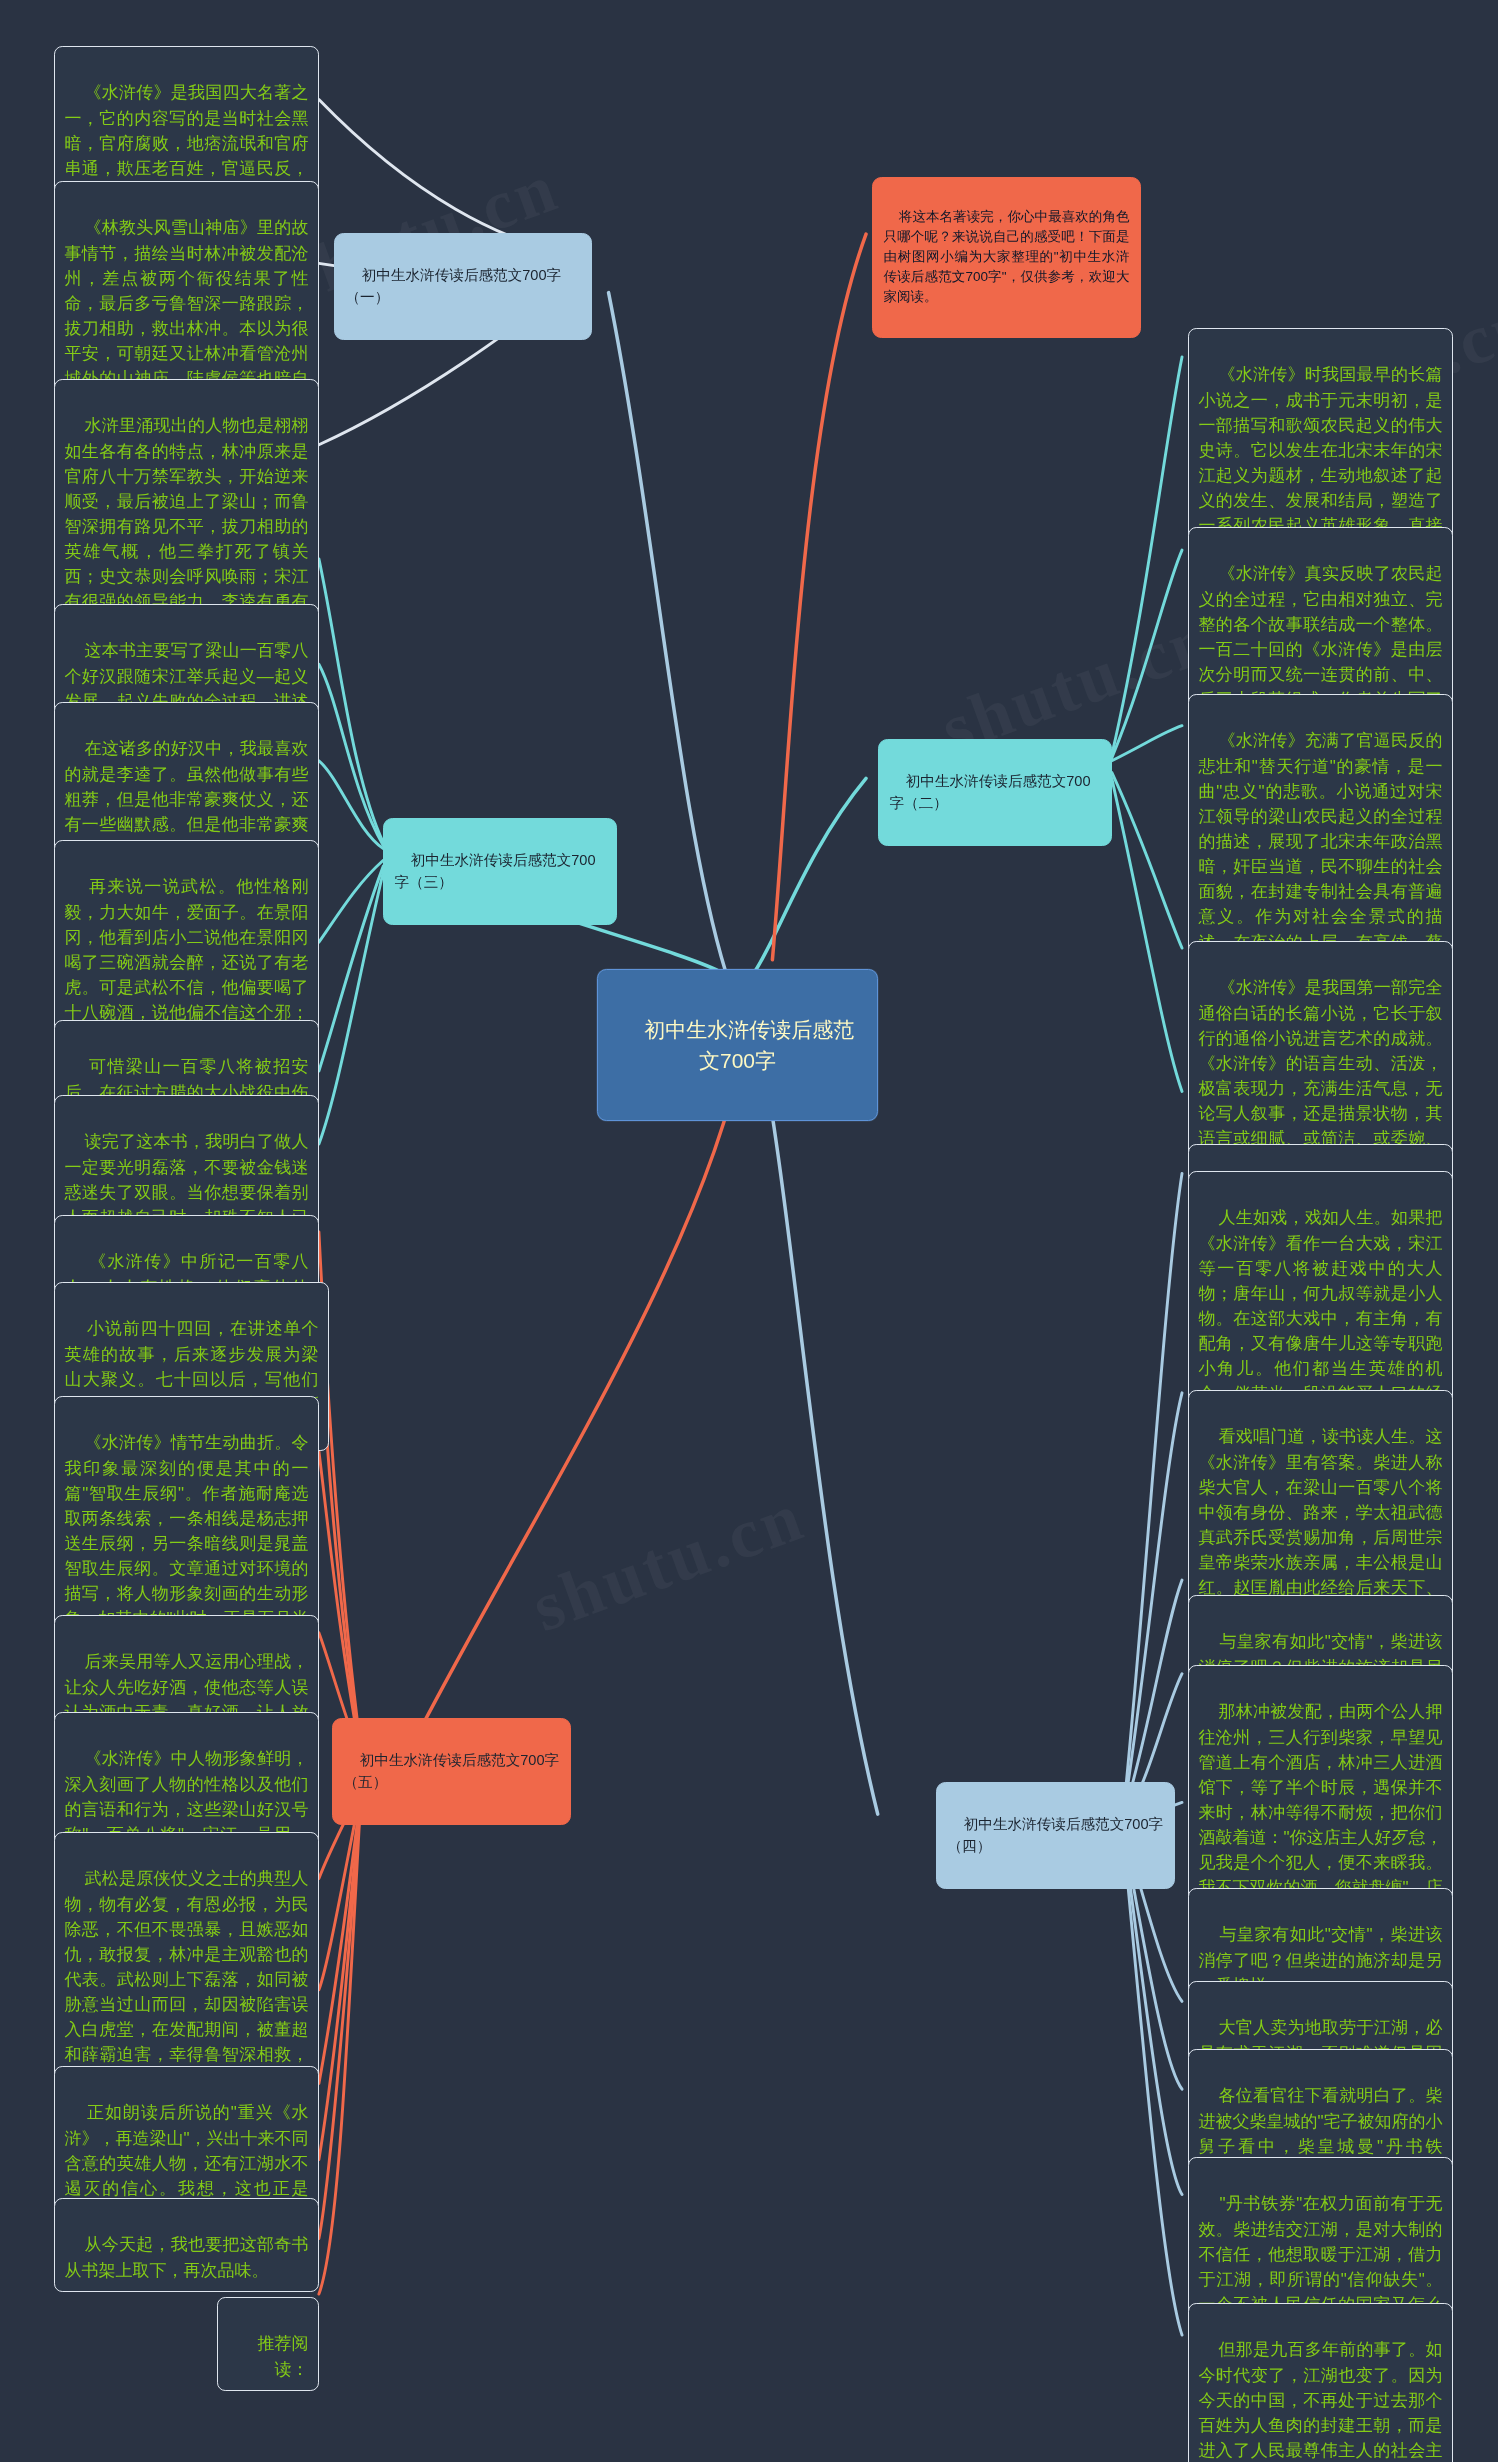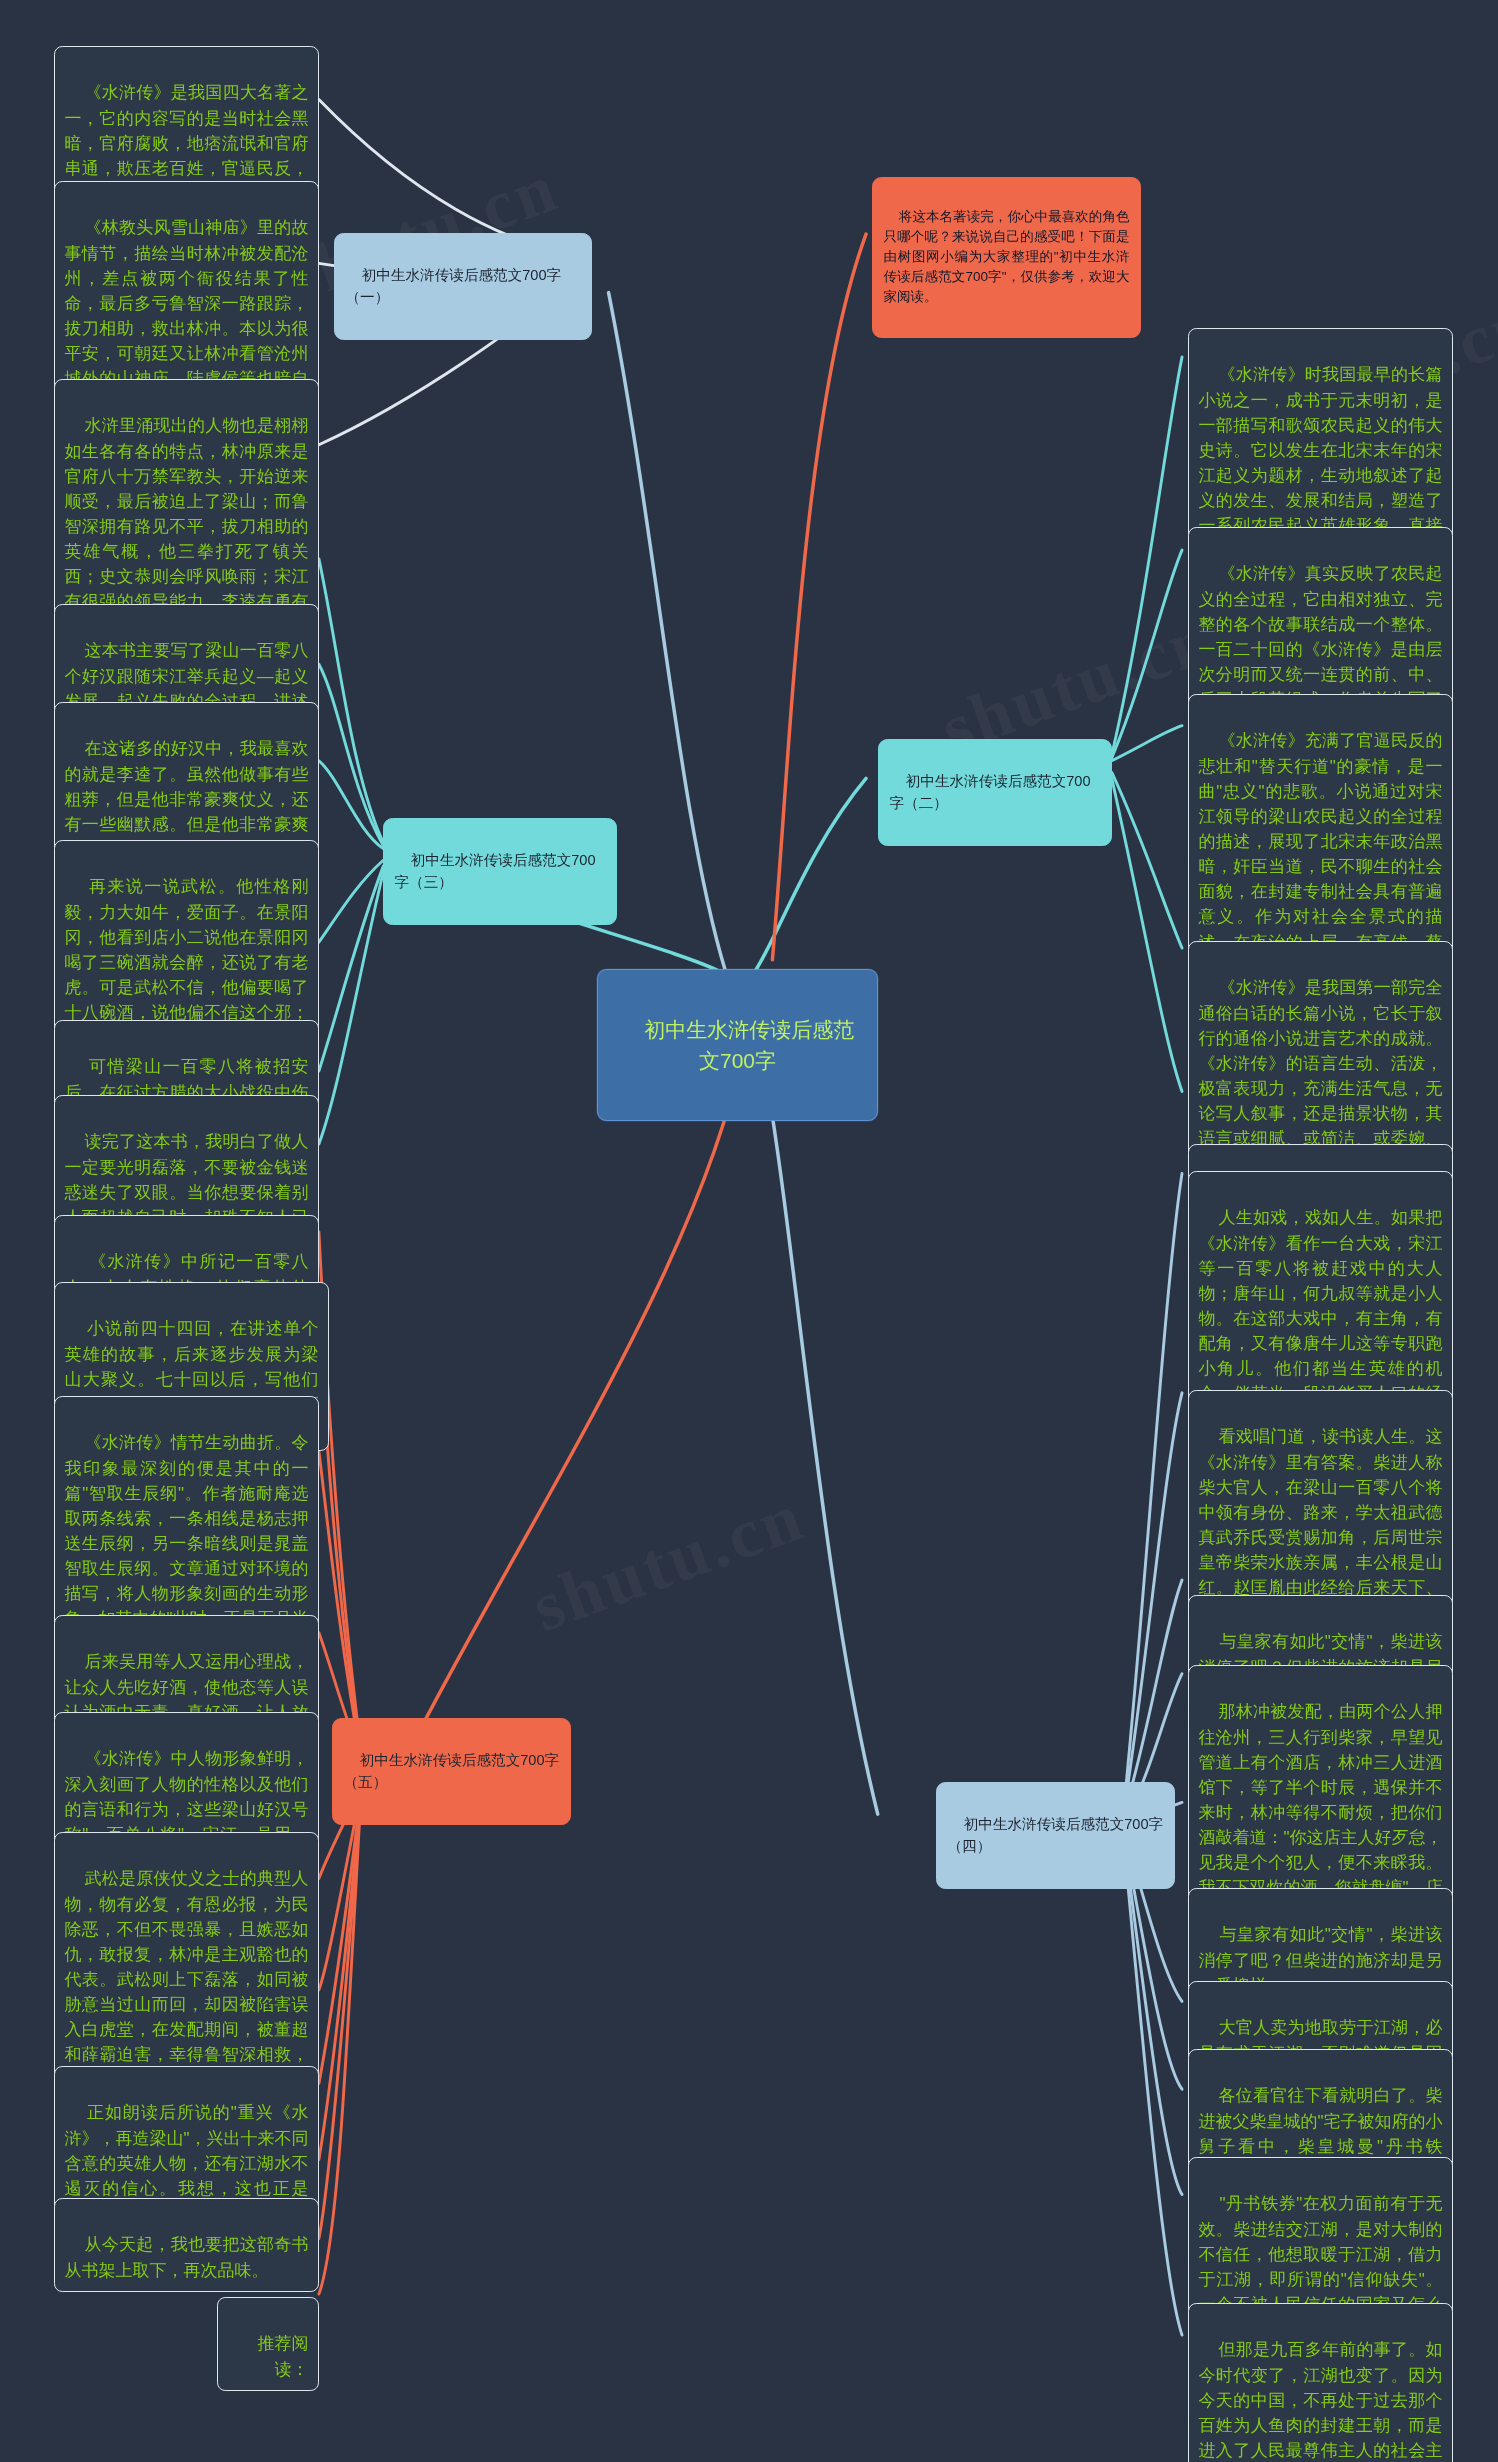--- a/index.html
+++ b/index.html
@@ -60,21 +60,21 @@
     border: 1.2px solid #73dadb;
   }
   .branch.orange {
     background: #f0684a;
     border: 1.2px solid #f0684a;
   }
   
   .root {
     background: #3d6ea5;
     border: 1.2px solid #5e93d8;
-    color: #bef264;
+    color: #fef9c3;
     font-size: 21px;
     padding: 13px 15px;
     text-align: center;
     border-radius: 9.4px;
     box-shadow: 0 0 0 0.6px rgba(120,170,220,.25);
   }
   
   .note-orange {
     background: #f0684a;
     border: 1.2px solid #f0684a;

